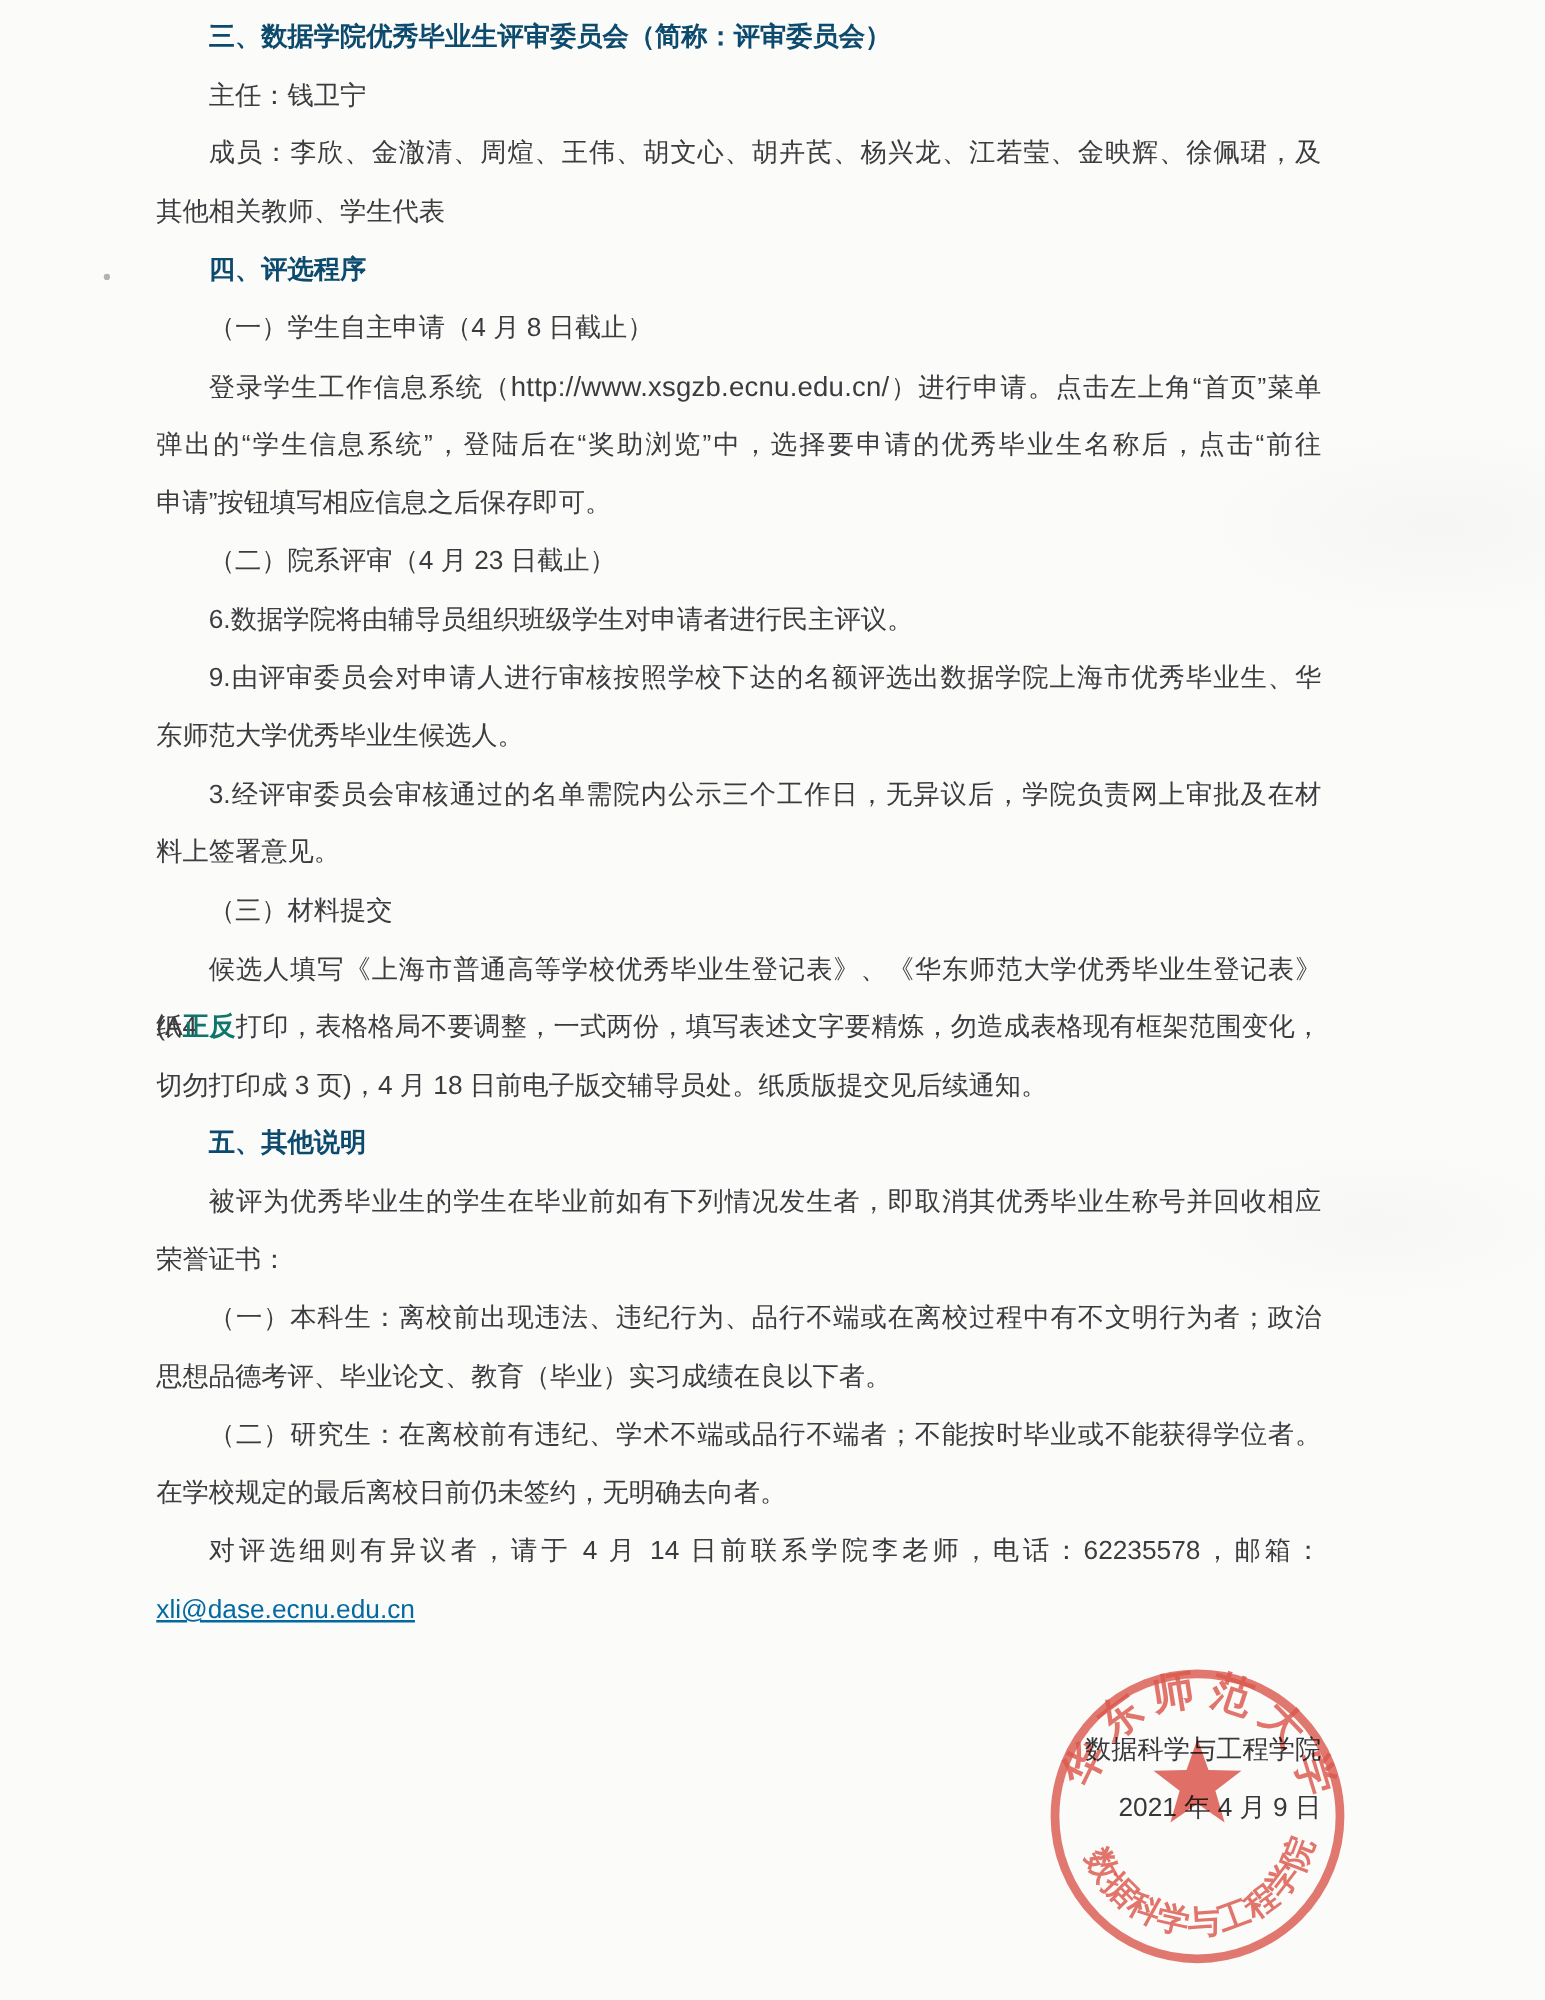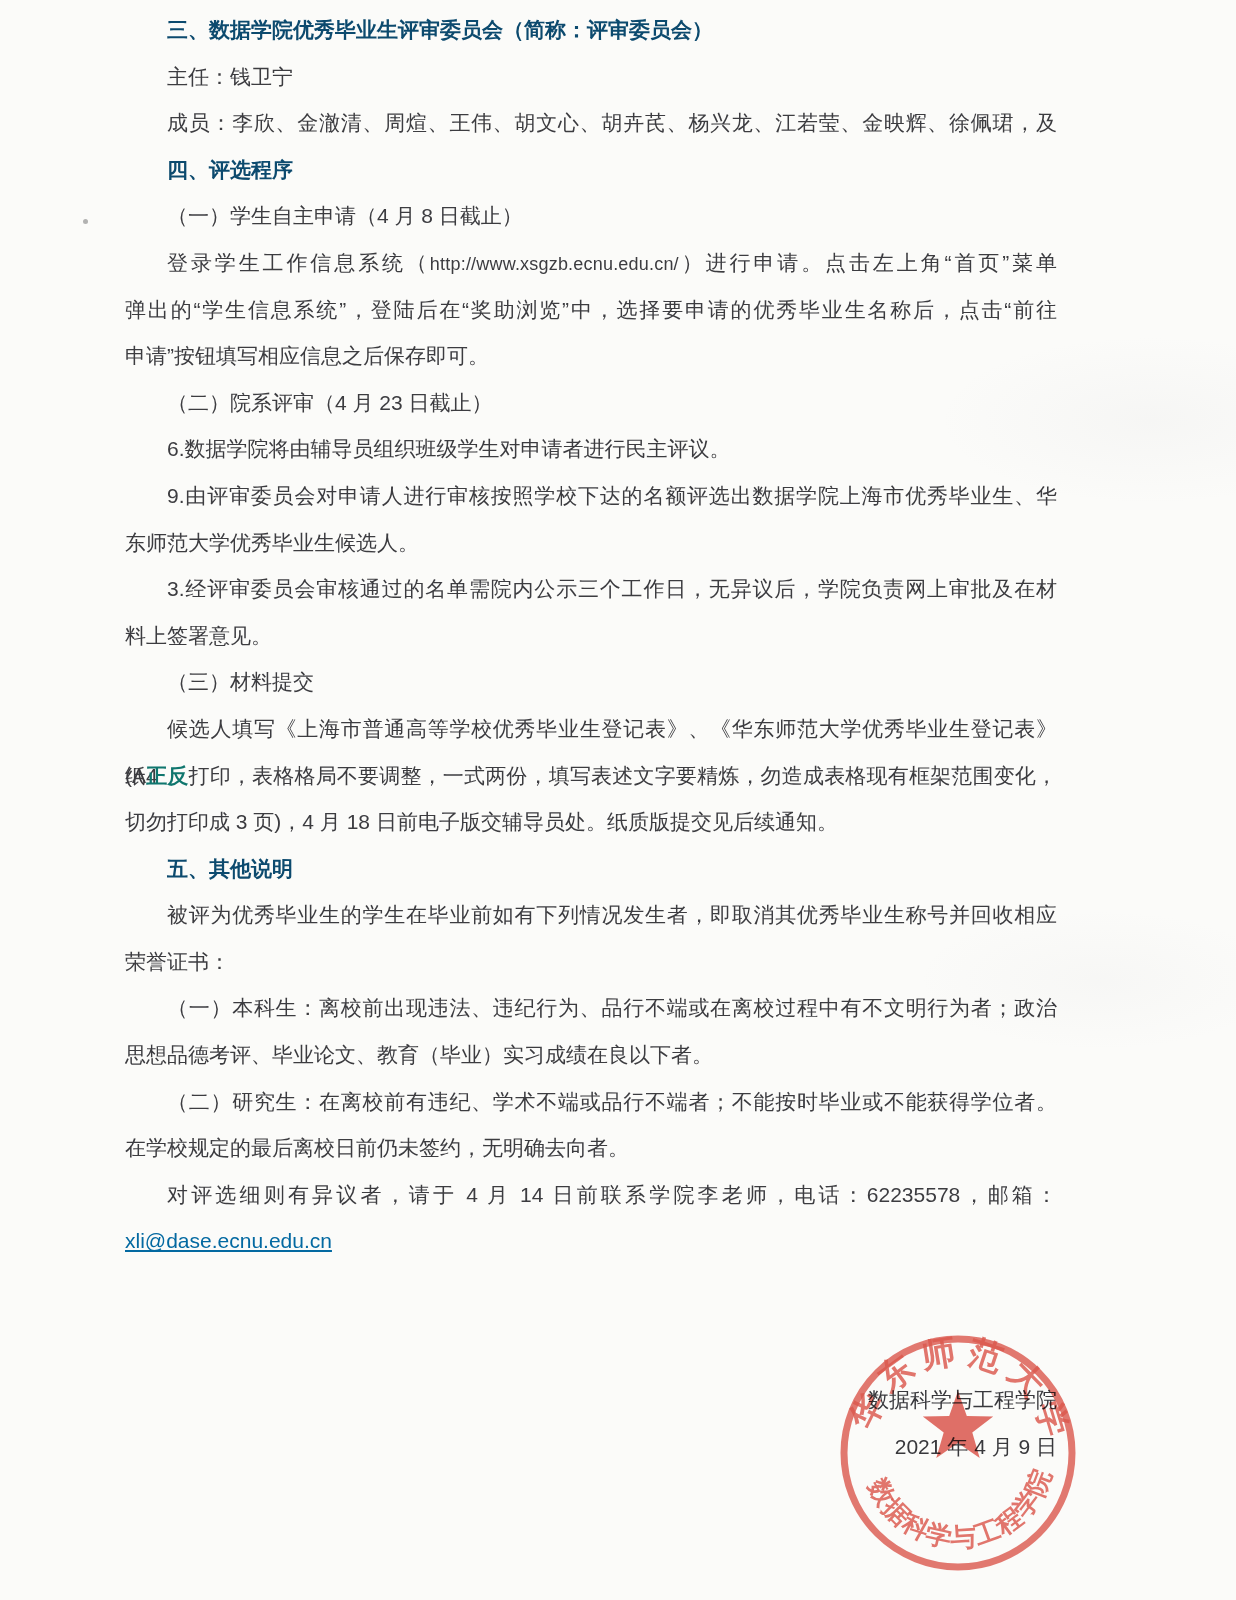--- a/index.html
+++ b/index.html
@@ -9,21 +9,21 @@
     background-image:radial-gradient(ellipse 300px 120px at 1150px 420px, rgba(180,180,185,.07), transparent 70%),
                      radial-gradient(ellipse 260px 100px at 1100px 980px, rgba(180,180,185,.06), transparent 70%);
     font-family:"Liberation Sans", sans-serif;
     color:#3c3c40;
   }
   .doc{position:absolute;left:125px;top:7px;width:932px;}
   .line{font-size:21px;line-height:46.6px;height:46.6px;}
   .in{text-indent:42px;}
   .b{font-weight:bold;color:#0c4a6e;}
   .fill{text-align:justify;text-align-last:justify;}
-  .url{font-size:18px;letter-spacing:.2px;}
+  .url{font-size:22px;letter-spacing:.2px;}
   .emb{font-weight:bold;color:#0f766e;}
   a.mail{color:#0369a1;text-decoration:underline;cursor:pointer;}
   .sig{position:absolute;left:125px;top:1377px;width:932px;text-align:right;
        font-size:21px;line-height:46.6px;padding-right:4px;color:#38383c;}
   .sig .sig-line{height:46.6px;}
   .seal{position:absolute;left:830px;top:1325px;width:256px;height:256px;
         mix-blend-mode:multiply;opacity:.92;pointer-events:none;}
   .seal-ring{fill:none;stroke:#dc4a40;stroke-width:7;stroke-opacity:.8;}
   .seal-star{fill:#dc4a40;fill-opacity:.85;}
   .seal-text{fill:#dc4a40;fill-opacity:.82;font-family:"Liberation Serif", serif;font-weight:bold;}
@@ -34,20 +34,21 @@
 </style>
 </head>
 <body>
 
 <div class="speck"></div>
 
 <div class="doc">
   <div class="line in b">三、数据学院优秀毕业生评审委员会（简称：评审委员会）</div>
   <div class="line in">主任：钱卫宁</div>
   <div class="line in fill">成员：李欣、金澈清、周煊、王伟、胡文心、胡卉芪、杨兴龙、江若莹、金映辉、徐佩珺，及</div>
+  <div class="line">其他相关教师、学生代表</div>
   <div class="line in b">四、评选程序</div>
   <div class="line in">（一）学生自主申请（4 月 8 日截止）</div>
   <div class="line in fill">
     <span>登录学生工作信息系统（</span><span class="url">http://www.xsgzb.ecnu.edu.cn/</span><span>）进行申请。点击左上角“首页”菜单</span>
   </div>
   <div class="line fill">弹出的“学生信息系统”，登陆后在“奖助浏览”中，选择要申请的优秀毕业生名称后，点击“前往</div>
   <div class="line">申请”按钮填写相应信息之后保存即可。</div>
   <div class="line in">（二）院系评审（4 月 23 日截止）</div>
   <div class="line in">6.数据学院将由辅导员组织班级学生对申请者进行民主评议。</div>
   <div class="line in fill">9.由评审委员会对申请人进行审核按照学校下达的名额评选出数据学院上海市优秀毕业生、华</div>

